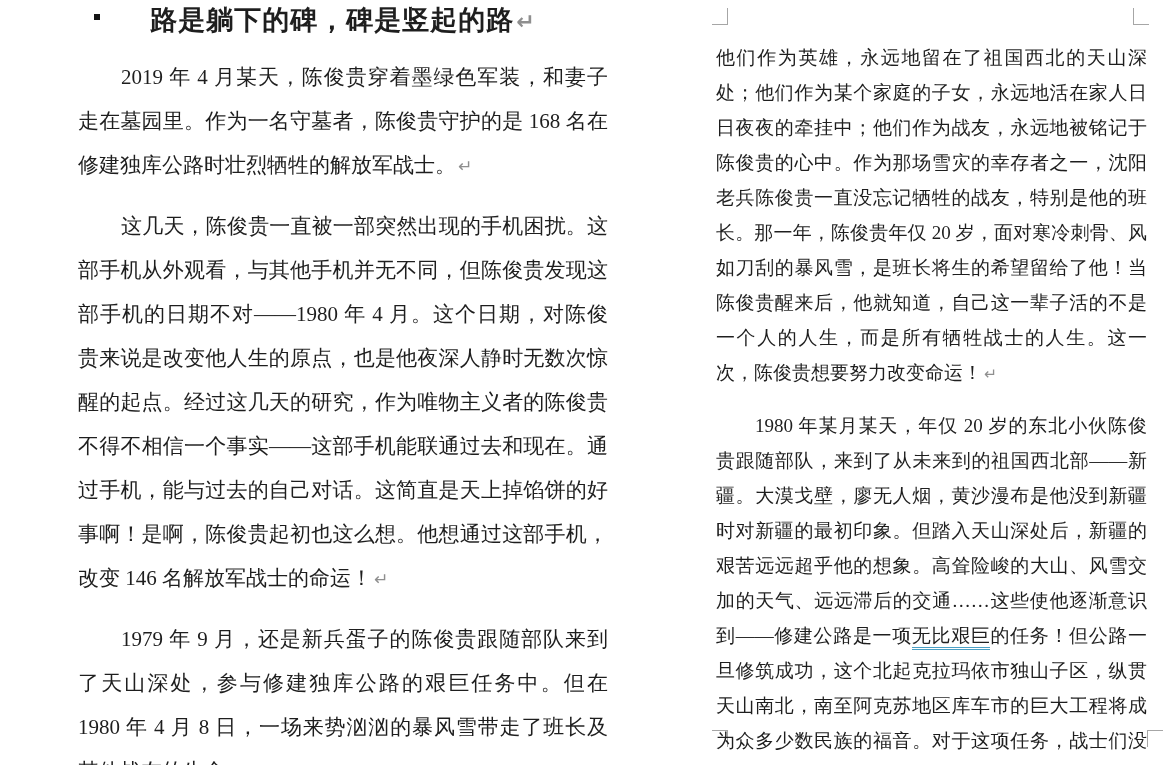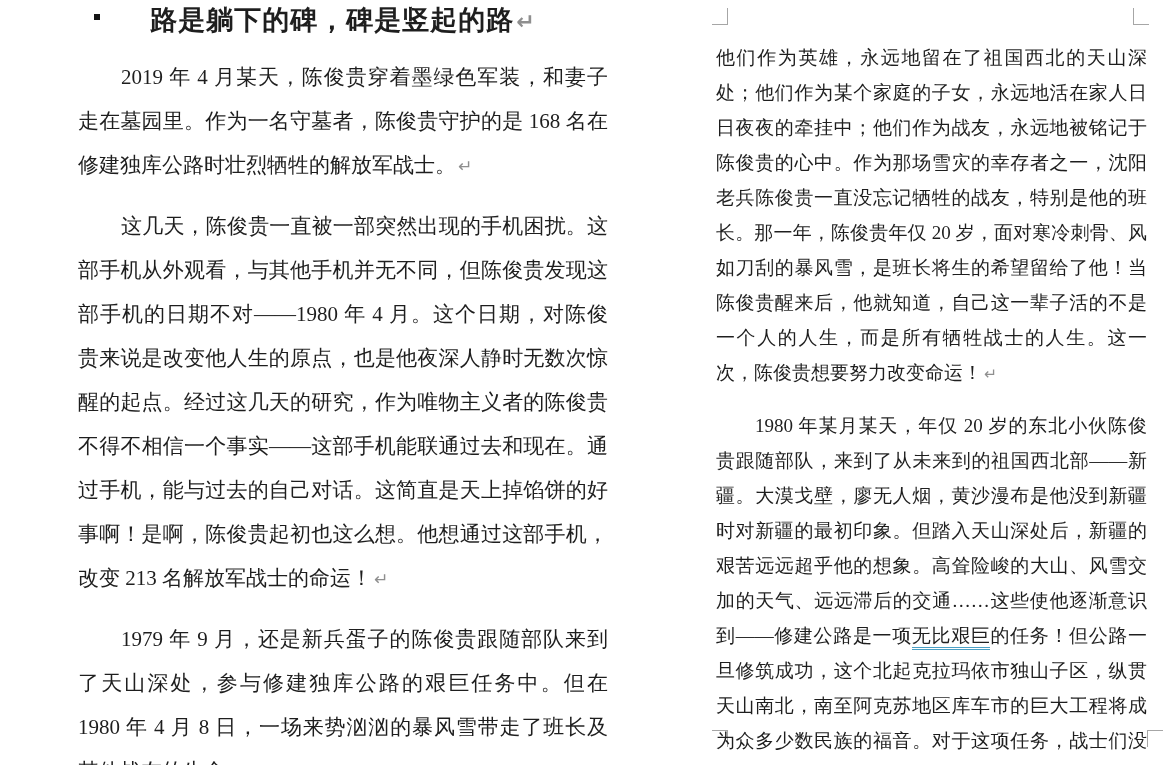--- a/index.html
+++ b/index.html
@@ -43,21 +43,21 @@
 <div class="crop crop-tl"></div>
 <div class="crop crop-tr"></div>
 <div class="crop crop-bl"></div>
 <div class="crop crop-br"></div>
 
 <div class="page page-left">
   <h1 class="doc-title"><span>路是躺下的碑，碑是竖起的路</span><span class="return-mark">↵</span></h1>
 
   <p class="para indent"><span>2019 年 4 月某天，陈俊贵穿着墨绿色军装，和妻子走在墓园里。作为一名守墓者，陈俊贵守护的是 168 名在修建独库公路时壮烈牺牲的解放军战士。</span><span class="return-mark">↵</span></p>
 
-  <p class="para indent"><span>这几天，陈俊贵一直被一部突然出现的手机困扰。这部手机从外观看，与其他手机并无不同，但陈俊贵发现这部手机的日期不对——1980 年 4 月。这个日期，对陈俊贵来说是改变他人生的原点，也是他夜深人静时无数次惊醒的起点。经过这几天的研究，作为唯物主义者的陈俊贵不得不相信一个事实——这部手机能联通过去和现在。通过手机，能与过去的自己对话。这简直是天上掉馅饼的好事啊！是啊，陈俊贵起初也这么想。他想通过这部手机，改变 213 名解放军战士的命运！</span><span class="return-mark">↵</span></p>
+  <p class="para indent"><span>这几天，陈俊贵一直被一部突然出现的手机困扰。这部手机从外观看，与其他手机并无不同，但陈俊贵发现这部手机的日期不对——1980 年 4 月。这个日期，对陈俊贵来说是改变他人生的原点，也是他夜深人静时无数次惊醒的起点。经过这几天的研究，作为唯物主义者的陈俊贵不得不相信一个事实——这部手机能联通过去和现在。通过手机，能与过去的自己对话。这简直是天上掉馅饼的好事啊！是啊，陈俊贵起初也这么想。他想通过这部手机，改变 146 名解放军战士的命运！</span><span class="return-mark">↵</span></p>
 
 
   <p class="para indent"><span>1979 年 9 月，还是新兵蛋子的陈俊贵跟随部队来到了天山深处，参与修建独库公路的艰巨任务中。但在 1980 年 4 月 8 日，一场来势汹汹的暴风雪带走了班长及其他战友的生命。</span></p>
 </div>
 
 <div class="page page-right">
   <p class="para"><span>他们作为英雄，永远地留在了祖国西北的天山深处；他们作为某个家庭的子女，永远地活在家人日日夜夜的牵挂中；他们作为战友，永远地被铭记于陈俊贵的心中。作为那场雪灾的幸存者之一，沈阳老兵陈俊贵一直没忘记牺牲的战友，特别是他的班长。那一年，陈俊贵年仅 20 岁，面对寒冷刺骨、风如刀刮的暴风雪，是班长将生的希望留给了他！当陈俊贵醒来后，他就知道，自己这一辈子活的不是一个人的人生，而是所有牺牲战士的人生。这一次，陈俊贵想要努力改变命运！</span><span class="return-mark">↵</span></p>
 
   <p class="para indent"><span>1980 年某月某天，年仅 20 岁的东北小伙陈俊贵跟随部队，来到了从未来到的祖国西北部——新疆。大漠戈壁，廖无人烟，黄沙漫布是他没到新疆时对新疆的最初印象。但踏入天山深处后，新疆的艰苦远远超乎他的想象。高耸险峻的大山、风雪交加的天气、远远滞后的交通……这些使他逐渐意识到——修建公路是一项</span><span class="u-blue">无比艰巨</span><span>的任务！但公路一旦修筑成功，这个北起克拉玛依市独山子区，纵贯天山南北，南至阿克苏地区库车市的巨大工程将成为众多少数民族的福音。对于这项任务，战士们没有别的想法，只有一个念头：无论前方的道路充满多少艰难险阻，没有解放军战士解决不了的困难！冲！冲！冲！</span><span class="return-mark">↵</span></p>
 

